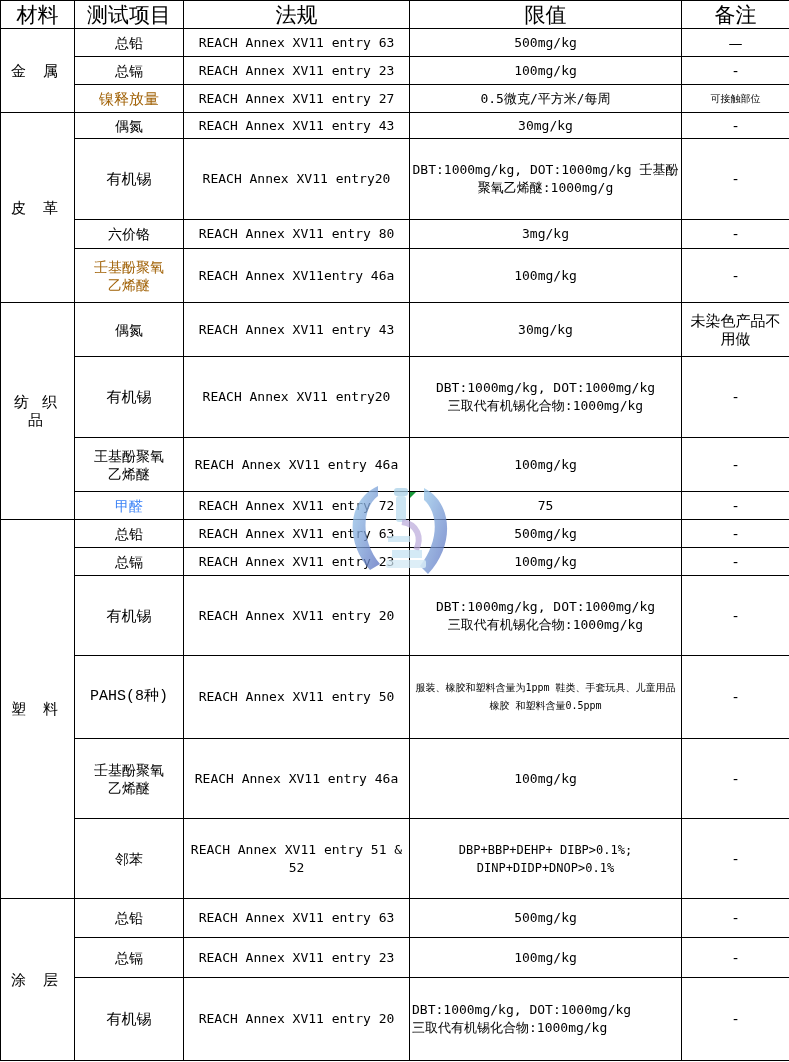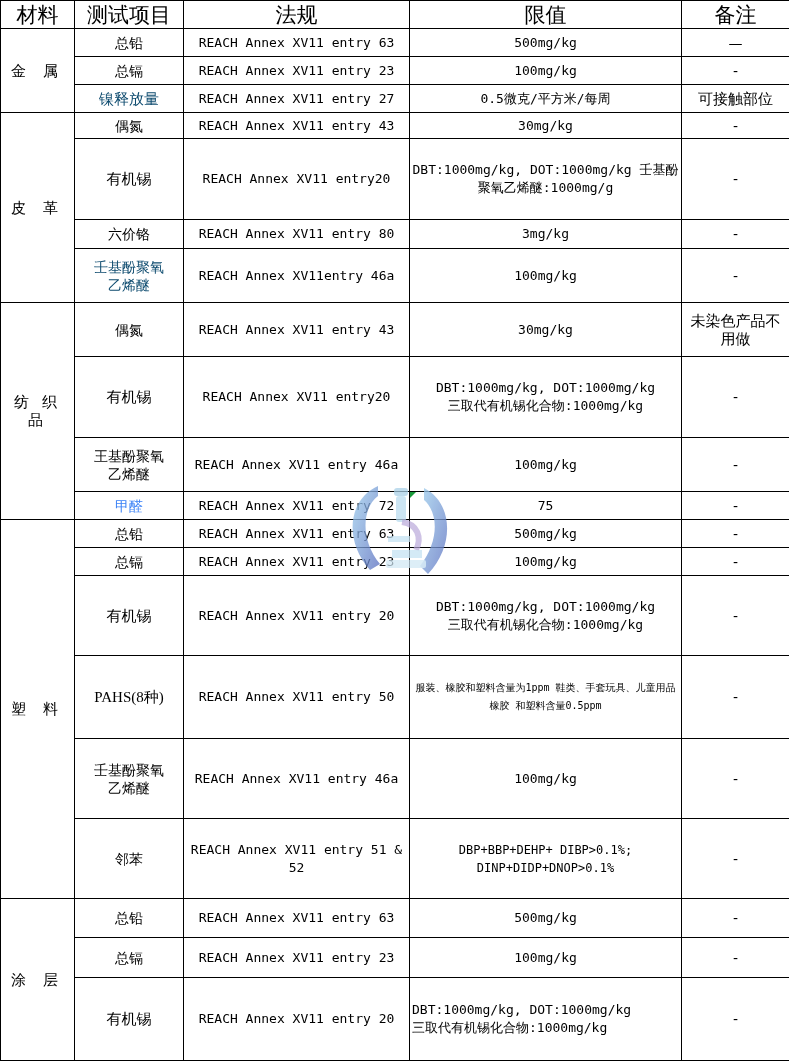--- a/index.html
+++ b/index.html
@@ -19,23 +19,23 @@
     vertical-align: middle;
     padding: 0 2px;
     line-height: 18px;
     font-weight: normal;
     overflow: hidden;
   }
   table.reg th { font-size: 21px; }
   .mono { font-family: "DejaVu Sans Mono", "Liberation Mono", monospace; font-size: 13px; }
   .lim { font-family: "DejaVu Sans Mono", "Liberation Mono", monospace; font-size: 13px; }
   .cat { font-size: 15px; letter-spacing: 6px; margin-top: 36px; }
-  .red { color: #0c4a6e; }
+  .red { color: #a16207; }
   .blue { color: #3b82f6; }
-  .bold { font-weight: bold; font-family: Liberation Serif, serif; font-size: 15px; }
+  .bold { font-weight: bold; font-family: Liberation Mono, monospace; font-size: 15px; }
   .left { text-align: left !important; }
   .cm { position: relative; }
   .cm::before {
     content: ""; position: absolute; left: 0; top: 0;
     width: 0; height: 0;
     border-top: 6px solid #1a9a3a; border-right: 6px solid transparent;
   }
   .watermark {
     position: absolute; left: 340px; top: 478px; width: 120px; height: 105px;
     pointer-events: none; opacity: 0.85;
@@ -71,21 +71,21 @@
   <tr style="height:28px">
     <td>总镉</td>
     <td class="mono">REACH Annex XV11 entry 23</td>
     <td class="lim">100mg/kg</td>
     <td>-</td>
   </tr>
   <tr style="height:28px">
     <td class="red" style="font-size:15px">镍释放量</td>
     <td class="mono">REACH Annex XV11 entry 27</td>
     <td class="lim">0.5微克/平方米/每周</td>
-    <td style="font-size:15px">可接触部位</td>
+    <td style="font-size:10px">可接触部位</td>
   </tr>
 
   <tr style="height:26px">
     <td rowspan="4" class="cat">皮 革</td>
     <td>偶氮</td>
     <td class="mono">REACH Annex XV11 entry 43</td>
     <td class="lim">30mg/kg</td>
     <td>-</td>
   </tr>
   <tr style="height:81px">

